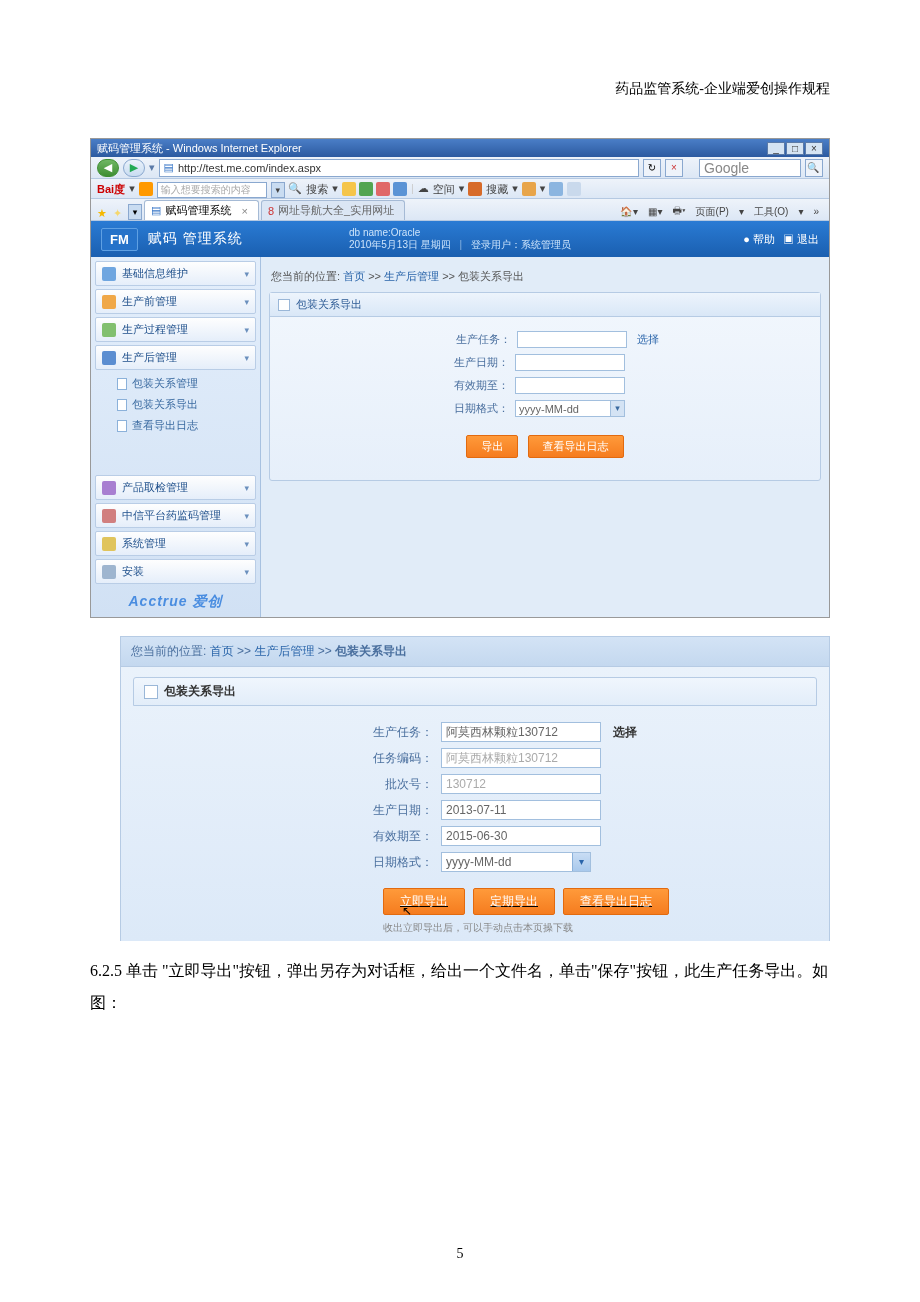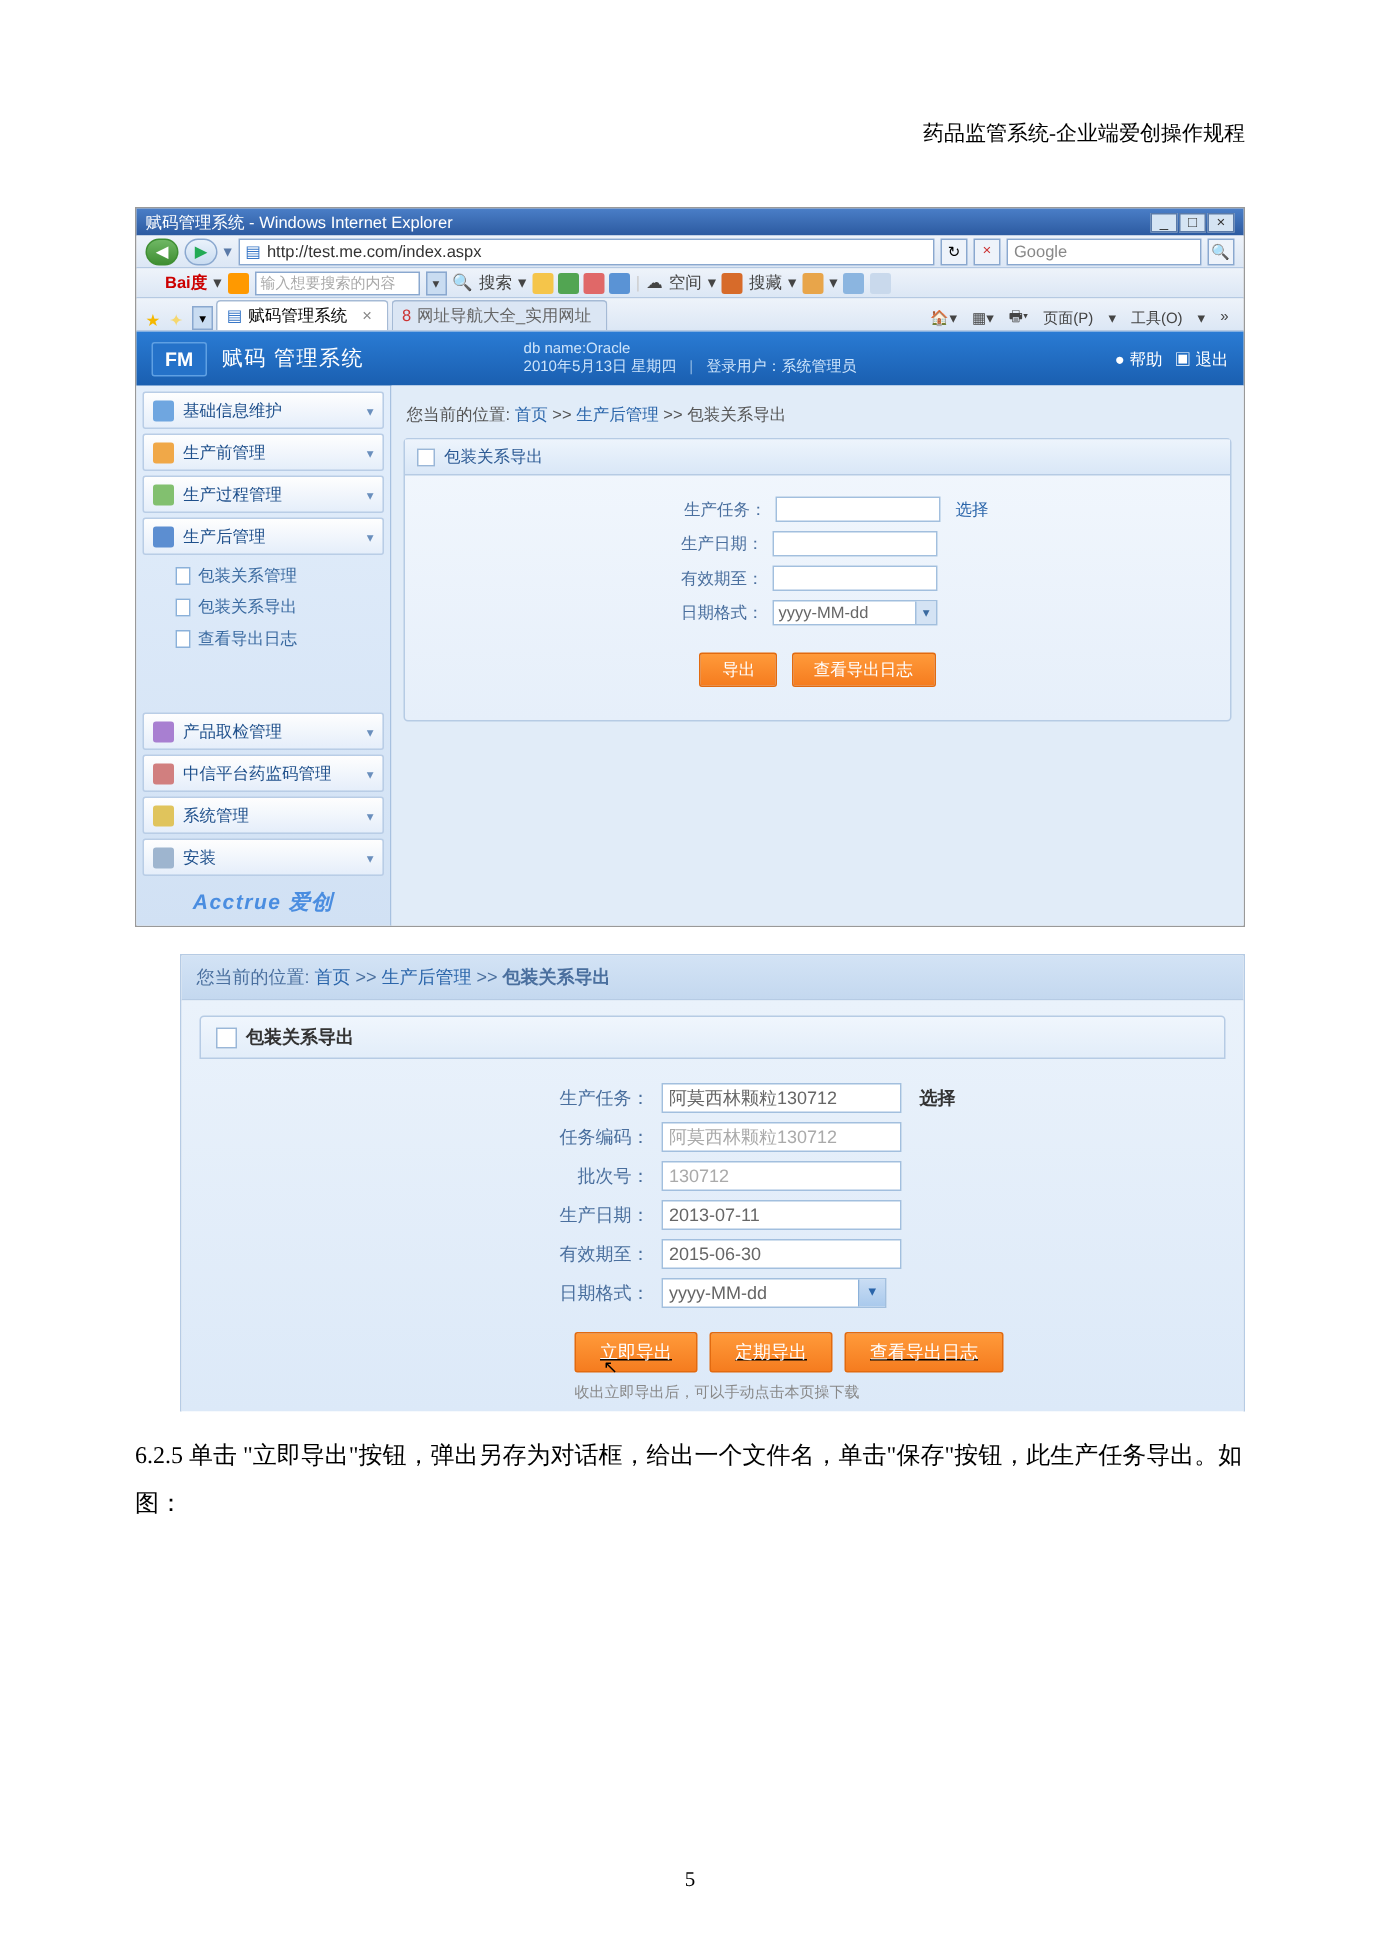--- a/index.html
+++ b/index.html
@@ -11,24 +11,24 @@
   .shot { border: 1px solid #999; margin-bottom: 18px; font-family: "Microsoft YaHei", Arial, sans-serif; font-size: 11px; }
   .titlebar { background: linear-gradient(#4a7ec7,#2c5aa0); color: #fff; padding: 3px 6px; display: flex; justify-content: space-between; align-items: center; height: 18px; }
   .titlebar .wtitle { font-size: 11px; }
   .winbtns { display: flex; gap: 1px; }
   .winbtn { width: 18px; height: 13px; background: #d5e4f3; border: 1px solid #5a7aa8; color: #333; text-align: center; line-height: 11px; font-size: 10px; cursor: default; }
 
   .toolbar { background: linear-gradient(#eef3fa,#dce7f5); border-bottom: 1px solid #b5c9e2; padding: 3px 6px; display: flex; align-items: center; gap: 4px; height: 22px; }
   .navbtn { width: 22px; height: 18px; background: linear-gradient(#eaf2fb,#c9dcf1); border: 1px solid #8aa8cf; border-radius: 10px; display: inline-flex; align-items: center; justify-content: center; color: #2a5; cursor: pointer; }
   .navbtn.back { color: #fff; background: linear-gradient(#6fb764,#3f8f33); border-color: #3f8f33; }
   .addrbox { flex: 1; display: flex; align-items: center; background: #fff; border: 1px solid #8aa8cf; height: 18px; padding: 0 4px; gap: 4px; font-size: 11px; color: #333; }
-  .searchbox { width: 130px; display: flex; align-items: center; background: #fff; border: 1px solid #8aa8cf; height: 18px; padding: 0 4px; color: #888; font-size: 11px; }
+  .searchbox { width: 102px; display: flex; align-items: center; background: #fff; border: 1px solid #8aa8cf; height: 18px; padding: 0 4px; color: #888; font-size: 14px; margin-left: 12px; }
   .iebtn { width: 18px; height: 18px; border: 1px solid #8aa8cf; background: #eef3fa; display: inline-flex; align-items: center; justify-content: center; cursor: pointer; font-size: 10px; }
 
-  .toolbar2 { background: linear-gradient(#eef3fa,#dce7f5); border-bottom: 1px solid #b5c9e2; padding: 3px 19px; display: flex; align-items: center; gap: 4px; height: 20px; font-size: 11px; color: #444; }
+  .toolbar2 { background: linear-gradient(#eef3fa,#dce7f5); border-bottom: 1px solid #b5c9e2; padding: 3px 6px; display: flex; gap: 4px; height: 20px; font-size: 11px; color: #444; }
   .baidu-logo { color:#c00; font-weight:bold; font-size:11px; }
   .baidu-input { flex: 0 0 110px; height: 16px; border: 1px solid #8aa8cf; background: #fff; color: #aaa; padding: 0 3px; font-size: 10px; display:flex; align-items:center; }
   .dd { width:14px; height:16px; background:#c9dcf1; border:1px solid #8aa8cf; text-align:center; line-height:14px; font-size:9px; }
   .tb2-icons { display:flex; gap:3px; }
   .ticon { width:14px; height:14px; display:inline-block; border-radius:2px; }
 
   .tabbar { background: linear-gradient(#eef3fa,#dce7f5); border-bottom: 1px solid #b5c9e2; padding: 3px 6px 0 6px; display: flex; align-items: flex-end; gap: 2px; height: 22px; font-size: 11px; }
   .fav { color:#f5b800; margin-right:4px; }
   .tab { background:#fff; border:1px solid #a5bad5; border-bottom:none; padding:2px 10px 2px 6px; border-radius:3px 3px 0 0; display:flex; align-items:center; gap:4px; white-space:nowrap; }
   .tab.inactive { background:#dbe6f4; color:#666; }

